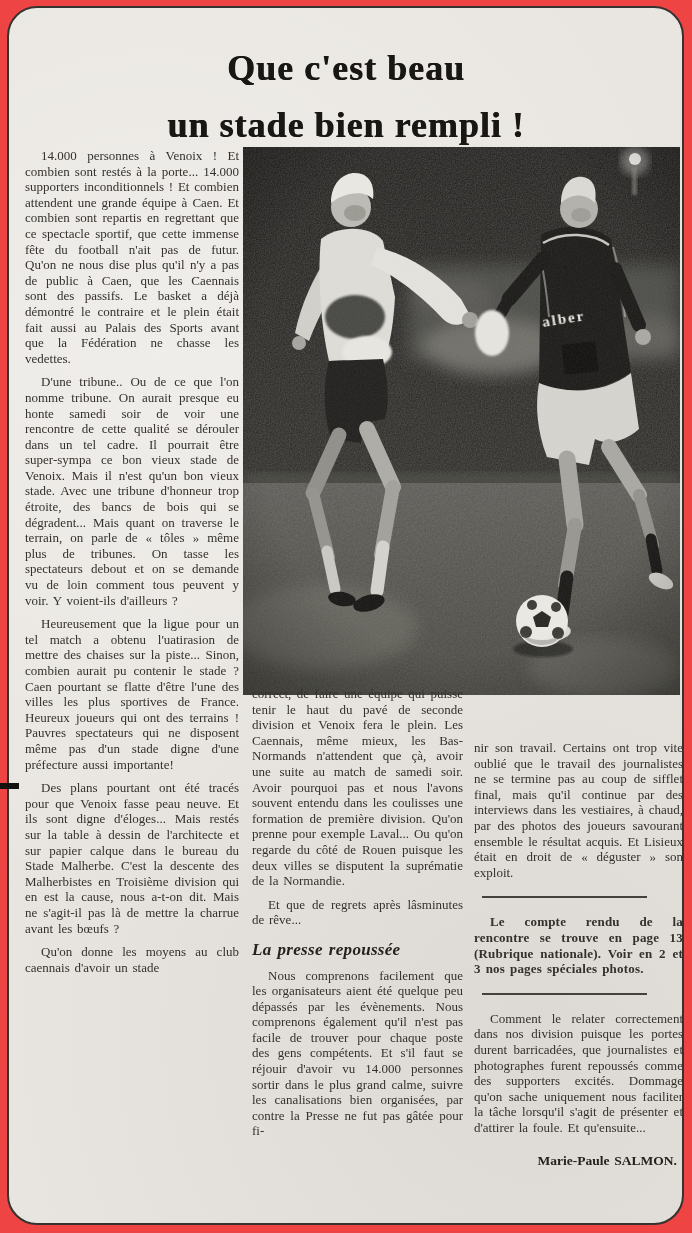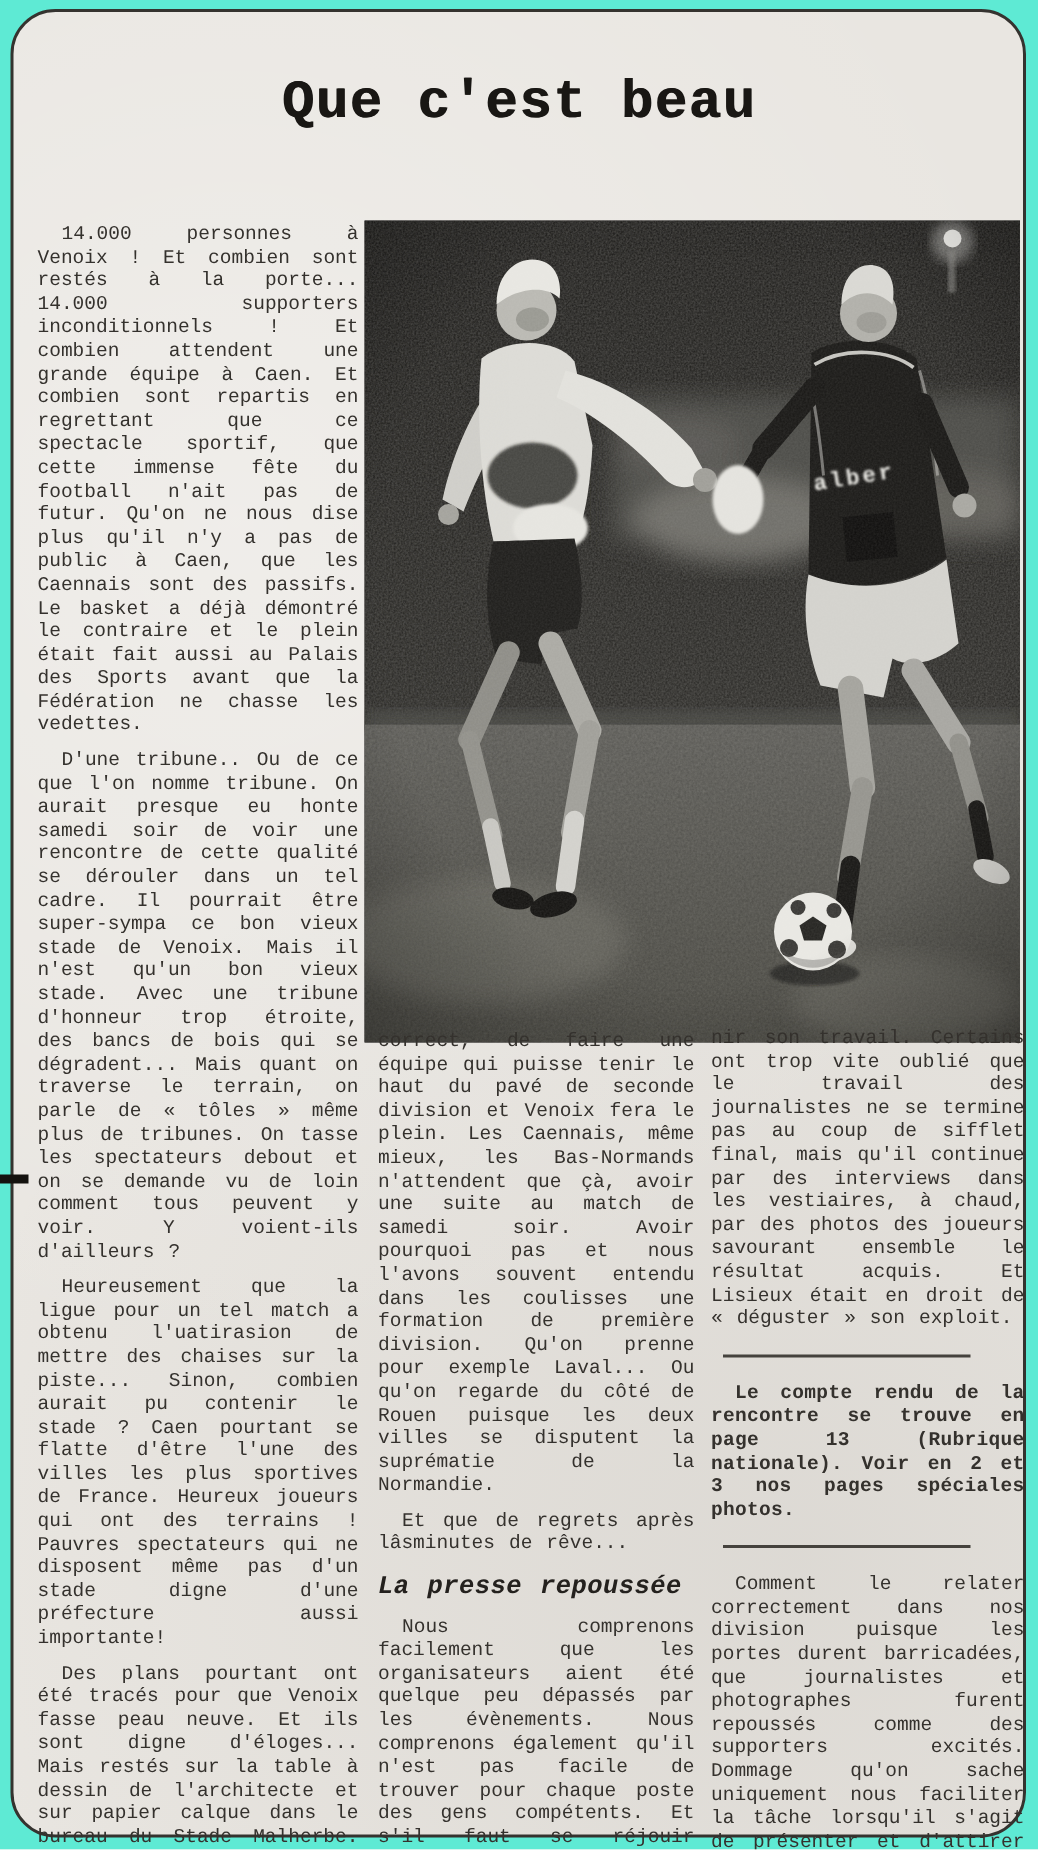--- a/index.html
+++ b/index.html
@@ -1,19 +1,19 @@
 <!DOCTYPE html>
 <html><head>
 <meta charset="utf-8">
 <style>
   html,body { margin:0; padding:0; background:#ffffff; }
   .page {
     position:relative; width:692px; height:1233px;
-    background:#5eead4;
-    font-family:Liberation Mono, monospace;
+    background:#ef4444;
+    font-family:Liberation Serif, serif;
     overflow:hidden;
   }
   .frame {
     position:absolute; left:7px; top:6px; width:677px; height:1219px;
     box-sizing:border-box;
     border:2px solid #35332f; border-radius:30px;
     background:
       radial-gradient(circle at 22% 28%, rgba(255,255,255,.30), transparent 55%),
       radial-gradient(circle at 78% 85%, rgba(110,104,95,.10), transparent 50%),
       #e9e6e1;
@@ -27,21 +27,21 @@
   }
   .col {
     position:absolute;
     font-size:13px; line-height:15.6px; color:#34312d;
     text-align:justify; word-spacing:1.5px;
   }
   .col p { margin:0 0 8px 0; text-indent:16px; }
   .col p.cont { text-indent:0; }
   .col-left  { left:25px;  top:148px; width:214px; }
   .col-mid   { left:252px; top:686px; width:211px; }
-  .col-right { left:474px; top:684px; width:209px; }
+  .col-right { left:474px; top:740px; width:209px; }
   .sec-heading {
     font-size:17px; font-weight:bold; font-style:italic;
     margin:14px 0 10px 0; color:#24211e;
     letter-spacing:.3px;
   }
   .notice { font-weight:bold; letter-spacing:.2px; }
   .rule {
     height:2px; background:#45423d; border:0;
     width:165px; margin:16px 0 16px 8px;
   }
@@ -61,20 +61,21 @@
 </style>
 </head>
 <body>
 
 <div class="page">
   <div class="frame"></div>
   <div class="edge-tick"></div>
 
   <h1 class="title">
     <span>Que c'est beau</span><br>
+    <span>un stade bien rempli !</span>
   </h1>
 
   <div class="col col-left">
     <p>14.000 personnes à Venoix ! Et combien sont restés à la porte... 14.000 supporters inconditionnels ! Et combien attendent une grande équipe à Caen. Et combien sont repartis en regrettant que ce spectacle sportif, que cette immense fête du football n'ait pas de futur. Qu'on ne nous dise plus qu'il n'y a pas de public à Caen, que les Caennais sont des passifs. Le basket a déjà démontré le contraire et le plein était fait aussi au Palais des Sports avant que la Fédération ne chasse les vedettes.</p>
     <p>D'une tribune.. Ou de ce que l'on nomme tribune. On aurait presque eu honte samedi soir de voir une rencontre de cette qualité se dérouler dans un tel cadre. Il pourrait être super-sympa ce bon vieux stade de Venoix. Mais il n'est qu'un bon vieux stade. Avec une tribune d'honneur trop étroite, des bancs de bois qui se dégradent... Mais quant on traverse le terrain, on parle de « tôles » même plus de tribunes. On tasse les spectateurs debout et on se demande vu de loin comment tous peuvent y voir. Y voient-ils d'ailleurs ?</p>
     <p>Heureusement que la ligue pour un tel match a obtenu l'uatirasion de mettre des chaises sur la piste... Sinon, combien aurait pu contenir le stade ? Caen pourtant se flatte d'être l'une des villes les plus sportives de France. Heureux joueurs qui ont des terrains ! Pauvres spectateurs qui ne disposent même pas d'un stade digne d'une préfecture aussi importante!</p>
     <p>Des plans pourtant ont été tracés pour que Venoix fasse peau neuve. Et ils sont digne d'éloges... Mais restés sur la table à dessin de l'architecte et sur papier calque dans le bureau du Stade Malherbe. C'est la descente des Malherbistes en Troisième division qui en est la cause, nous a-t-on dit. Mais ne s'agit-il pas là de mettre la charrue avant les bœufs ?</p>
     <p>Qu'on donne les moyens au club caennais d'avoir un stade</p>
   </div>
 

